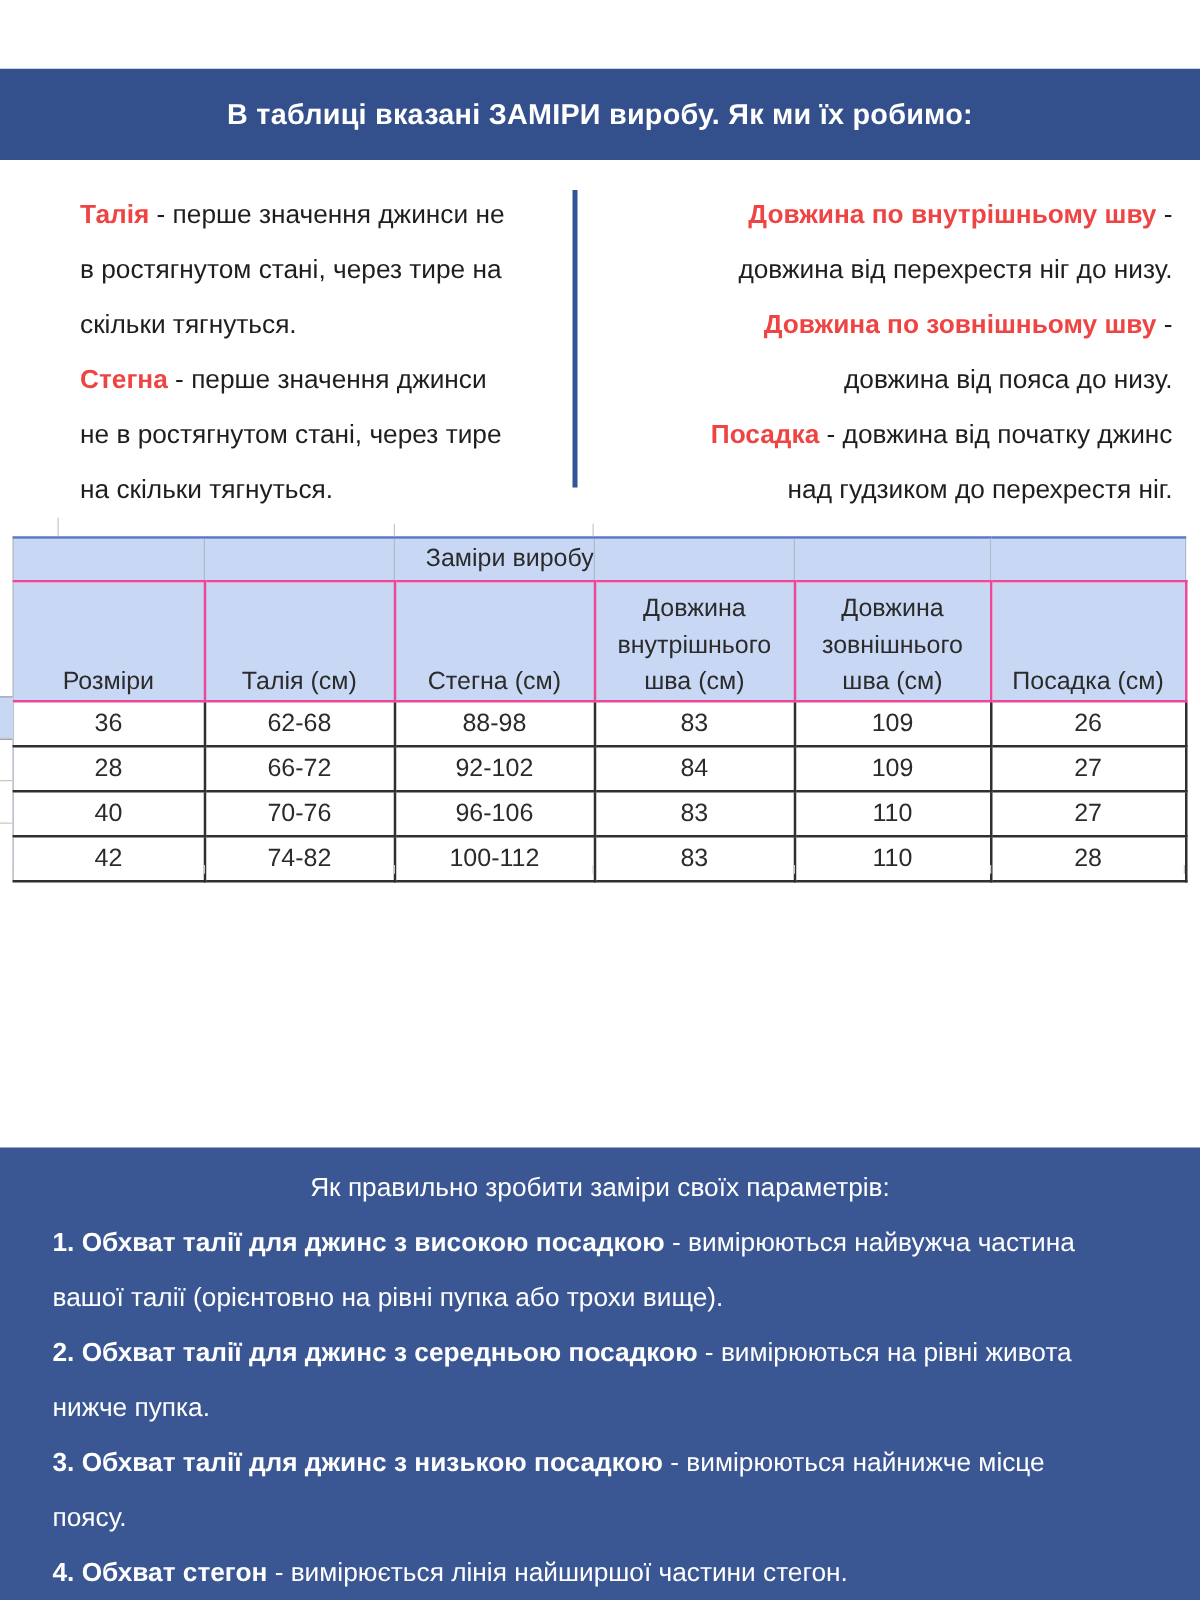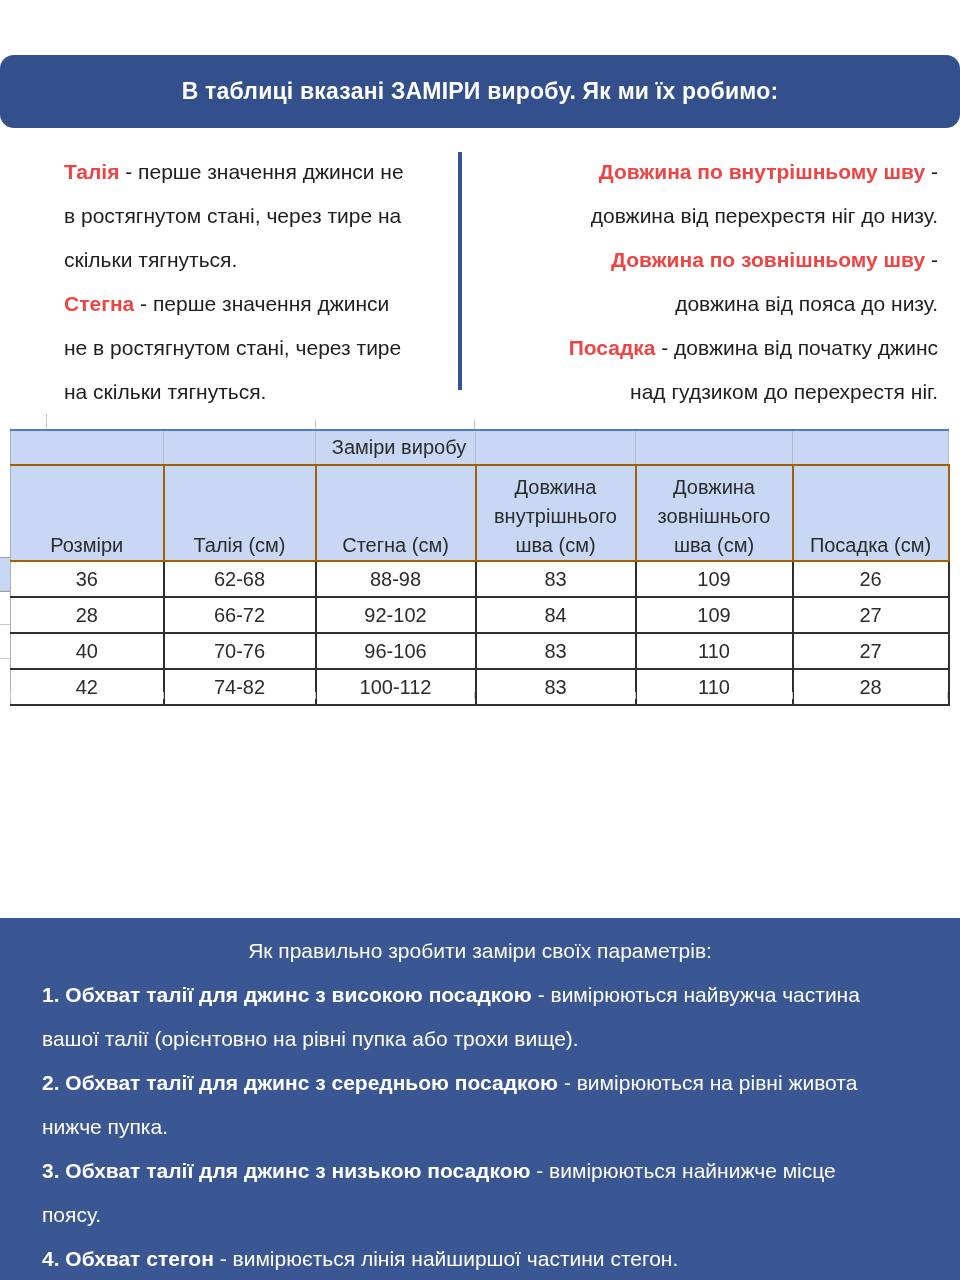--- a/index.html
+++ b/index.html
@@ -7,21 +7,21 @@
     width:960px;height:1280px;position:relative;overflow:hidden;
     background:#ffffff;
     font-family:"Liberation Sans","DejaVu Sans",sans-serif;
     -webkit-font-smoothing:antialiased;
   }
   
   .top-banner{
     position:absolute;left:0;top:55px;width:960px;height:73px;
     background:#34508C;color:#ffffff;
     display:flex;align-items:center;justify-content:center;
-    font-size:23px;font-weight:bold;letter-spacing:.2px;border-radius:14px;
+    font-size:23px;font-weight:bold;letter-spacing:.2px;
   }
   
   .def-col{position:absolute;top:150px;font-size:21px;color:#1e1e1e;}
   .def-col.left{left:64px;width:382px;}
   .def-col.right{left:508px;width:430px;text-align:right;}
   .def-line{height:44px;line-height:44px;white-space:nowrap;}
   .term{color:#ef4444;font-weight:bold;}
   .v-divider{
     position:absolute;left:458px;top:152px;width:4px;height:238px;
     background:#33539B;
@@ -32,25 +32,25 @@
     border-collapse:collapse;table-layout:fixed;width:938px;
     font-size:20px;color:#2b2b2b;
   }
   table.size-table td{padding:0;text-align:center;overflow:hidden;}
   .group-row td{
     height:33px;background:#C8D8F4;
     border-top:2px solid #5578C5;
     border-left:1px solid #AFBACE;border-right:1px solid #AFBACE;
   }
   .group-row td.group-label-cell{
-    text-align:center;padding-left:7px;
+    text-align:right;padding-left:7px;
   }
   .head-row td{
     height:94px;background:#C8D8F4;
-    border:2px solid #a16207;
+    border:2px solid #ec4899;
     vertical-align:bottom;padding-bottom:8px;line-height:29px;
   }
   .data-row td{
     height:34px;background:#ffffff;
     border:2px solid #2F2F2F;
     vertical-align:middle;line-height:32px;
   }
   table.size-table td.outer-left{border-left:1px solid #A8B0BC;margin-left:40px;}
   
   .artifact{position:absolute;background:#C9C9C9;}

